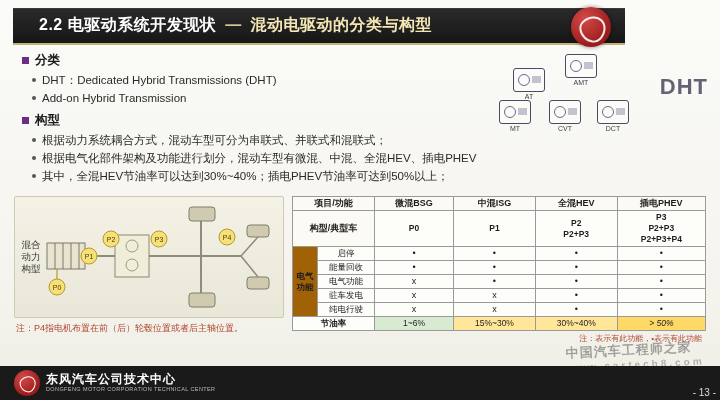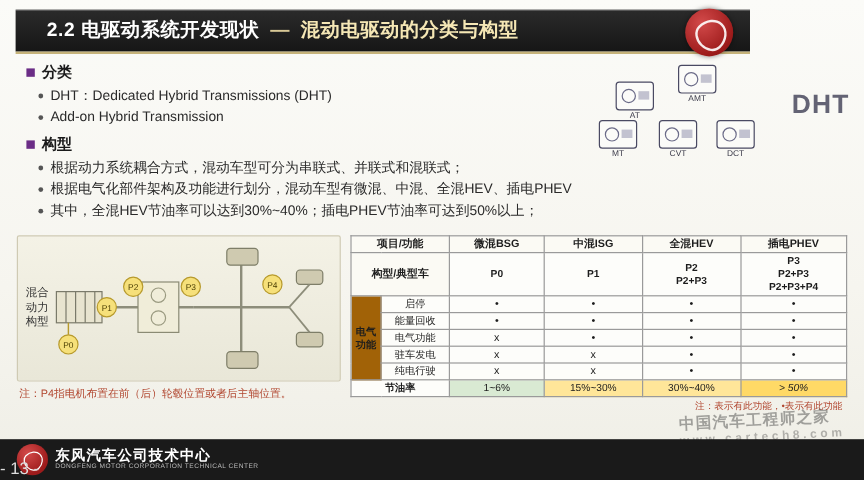--- a/index.html
+++ b/index.html
@@ -261,23 +261,23 @@
     position: absolute;
     left: 46px; top: 20px;
     color: #b9b9b9;
     font-size: 5.5px;
     letter-spacing: .4px;
   }
   .page-num {
     position: absolute;
     left: 0; bottom: 2px;
     width: 716px;
-    text-align: left;
+    text-align: right;
     color: #ddd;
-    font-size: 14px;
+    font-size: 10px;
   }
   .watermark {
     position: absolute;
     right: 16px; bottom: 30px;
     color: rgba(60,60,60,.45);
     font-size: 13px;
     font-weight: bold;
     letter-spacing: 1px;
     transform: rotate(-3deg);
     pointer-events: none;

